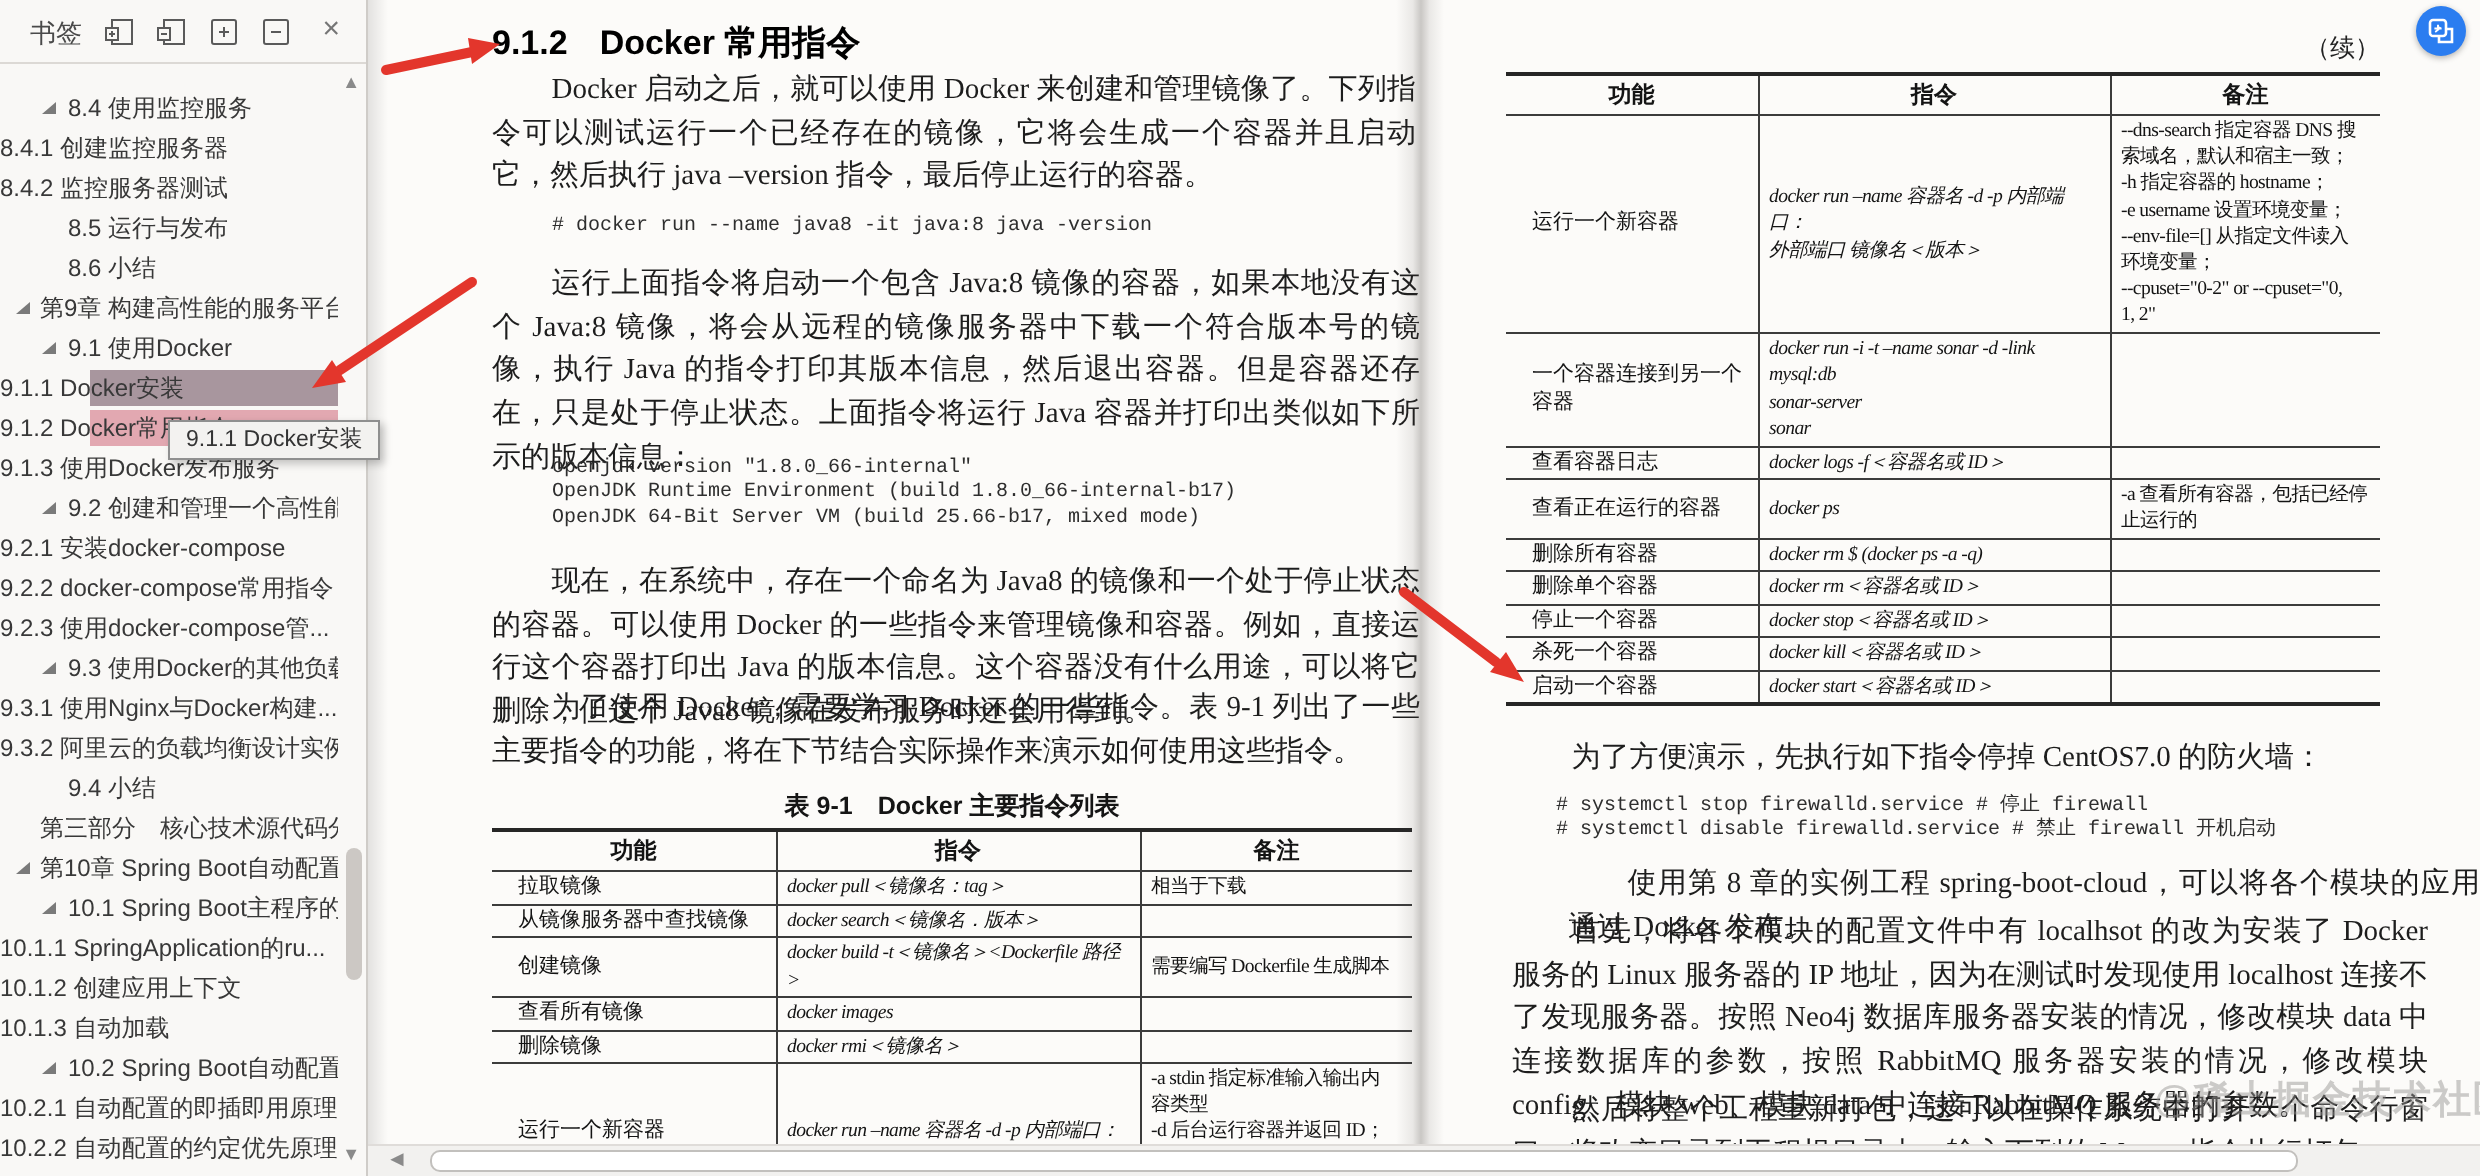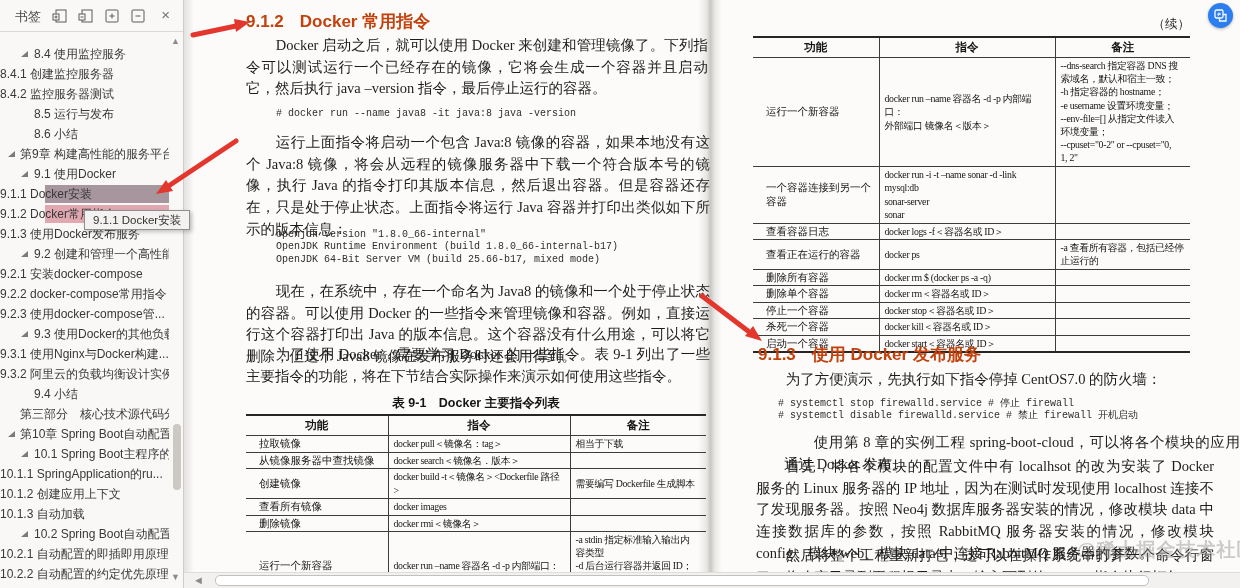--- a/index.html
+++ b/index.html
@@ -33,37 +33,37 @@
   .sb-down{position:absolute;right:3px;bottom:6px;font-size:9px;color:#8a8a8a;z-index:6;cursor:pointer;}
 
   
   .main{position:absolute;left:184px;top:0;width:1056px;height:588px;background:#fcfbf9;}
   .ledge{position:absolute;left:0;top:0;width:10px;height:573px;
          background:linear-gradient(to right,rgba(0,0,0,.10),rgba(0,0,0,0));z-index:4;}
   .seam{position:absolute;left:514px;top:0;width:24px;height:573px;z-index:4;
         background:linear-gradient(to right,rgba(70,65,60,0) 0%,rgba(70,65,60,.10) 35%,
                    rgba(70,65,60,.28) 52%,rgba(70,65,60,.10) 70%,rgba(70,65,60,0) 100%);}
   .abs{position:absolute;}
-  .h2{font-family:"Liberation Sans",sans-serif;font-weight:bold;font-size:17px;color:#c2410c;white-space:nowrap;}
+  .h2{font-family:"Liberation Sans",sans-serif;font-weight:bold;font-size:17px;color:#000000;white-space:nowrap;}
   .h2 .num{margin-right:16px;}
   .body-text{font-family:"Liberation Serif","DejaVu Serif",serif;font-size:14.5px;line-height:21.7px;
              color:#1d1d1d;text-align:justify;text-indent:2.05em;}
   .code{font-family:"Liberation Mono","DejaVu Sans Mono",monospace;font-size:10px;line-height:12.4px;
         color:#2e2e2e;white-space:pre;}
   .cap{font-family:"Liberation Sans",sans-serif;font-weight:bold;font-size:12.5px;color:#151515;text-align:center;}
   .cont-mark{font-family:"Liberation Serif",serif;font-size:12.5px;color:#222;text-align:right;}
 
   table.tbl{border-collapse:collapse;table-layout:fixed;}
   .tbl th{font-family:"Liberation Sans",sans-serif;font-weight:bold;text-align:center;font-size:11.5px;
           color:#141414;border-top:2px solid #262626;border-bottom:1px solid #3c3c3c;padding:2px 4px;}
   .tbl td{font-family:"Liberation Serif","DejaVu Serif",serif;font-size:10.5px;line-height:13.5px;
           color:#141414;border-bottom:1px solid #3c3c3c;padding:1px 5px;vertical-align:middle;}
   .tbl td+td,.tbl th+th{border-left:1px solid #3c3c3c;}
   .tbl .fn{padding-left:13px;}
-  .tbl .cmd{white-space:pre-wrap;font-size:9.8px;letter-spacing:-0.3px;line-height:13.5px;}
+  .tbl .cmd{white-space:pre-wrap;font-size:9.8px;letter-spacing:-0.3px;line-height:13.5px;font-style:italic;}
   .tbl .note{white-space:pre-wrap;font-size:9.8px;letter-spacing:-0.3px;line-height:13.2px;}
   .tbl.cont tr:last-child td{border-bottom:2px solid #262626;}
 
   .watermark{position:absolute;left:893px;top:537px;font-size:19px;letter-spacing:1px;font-weight:bold;
              color:rgba(150,148,146,.48);z-index:8;white-space:nowrap;}
 
   
   .hbar{position:absolute;left:184px;right:0;bottom:0;height:15px;background:#f2f1ef;
         border-top:1px solid #dfdcd9;z-index:15;}
   .harrow{position:absolute;left:9px;top:0;font-size:11px;line-height:14px;color:#8a8a8a;cursor:pointer;}
@@ -334,23 +334,20 @@
             <td class="note"></td>
           </tr>
       <tr>
             <td class="fn">启动一个容器</td>
             <td class="cmd">docker start＜容器名或 ID＞</td>
             <td class="note"></td>
           </tr>
     </tbody>
       </table>
 
-    <div class="abs h2" style="left:574px;top:343px;">
-      <span class="num">9.1.3</span><span>使用 Docker 发布服务</span>
-    </div>
     <div class="abs body-text" style="left:572px;top:369px;width:456px;">为了方便演示，先执行如下指令停掉 CentOS7.0 的防火墙：</div>
     <div class="abs code" style="left:594px;top:398px;"># systemctl stop firewalld.service # 停止 firewall
 # systemctl disable firewalld.service # 禁止 firewall 开机启动</div>
     <div class="abs body-text" style="left:600px;top:432px;width:456px;">使用第 8 章的实例工程 spring-boot-cloud，可以将各个模块的应用通过 Docker 发布。</div>
     <div class="abs body-text" style="left:572px;top:456px;width:458px;">首先，将各个模块的配置文件中有 localhsot 的改为安装了 Docker 服务的 Linux 服务器的 IP 地址，因为在测试时发现使用 localhost 连接不了发现服务器。按照 Neo4j 数据库服务器安装的情况，修改模块 data 中连接数据库的参数，按照 RabbitMQ 服务器安装的情况，修改模块 config、模块 web、模块 data 中连接 RabbitMQ 服务器的参数。</div>
     <div class="abs body-text" style="left:572px;top:545px;width:458px;">然后将整个工程重新打包，这可以在操作系统中打开一个命令行窗口，将改变目录到工程根目录中，输入下列的 Maven 指令执行打包：</div>
 
     <div class="watermark">@稀土掘金技术社区</div>
   </div>
 

